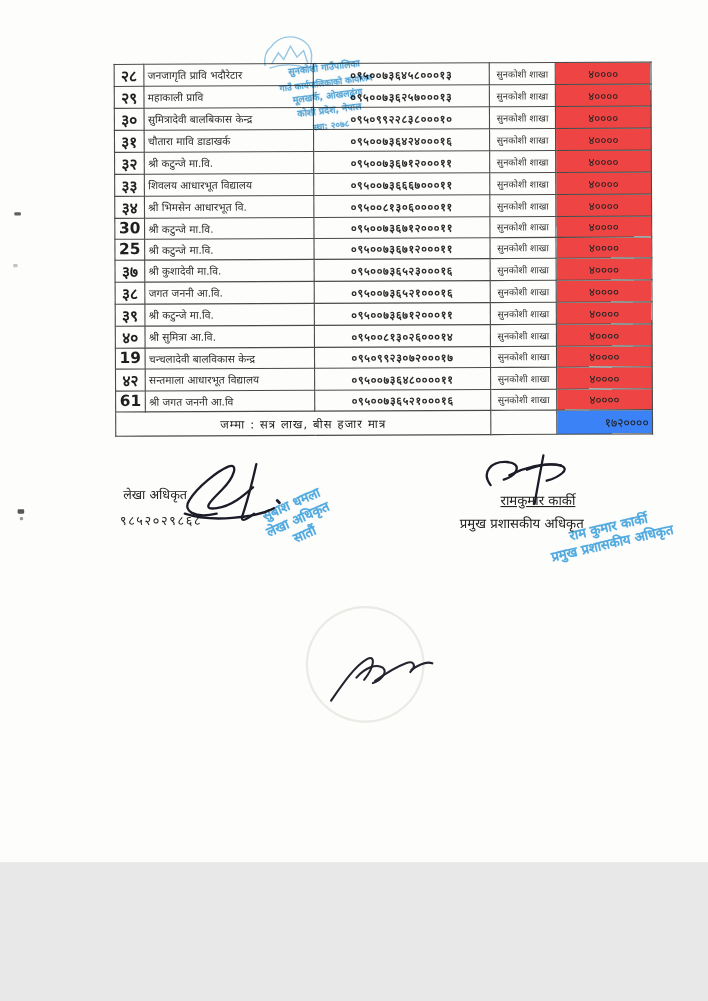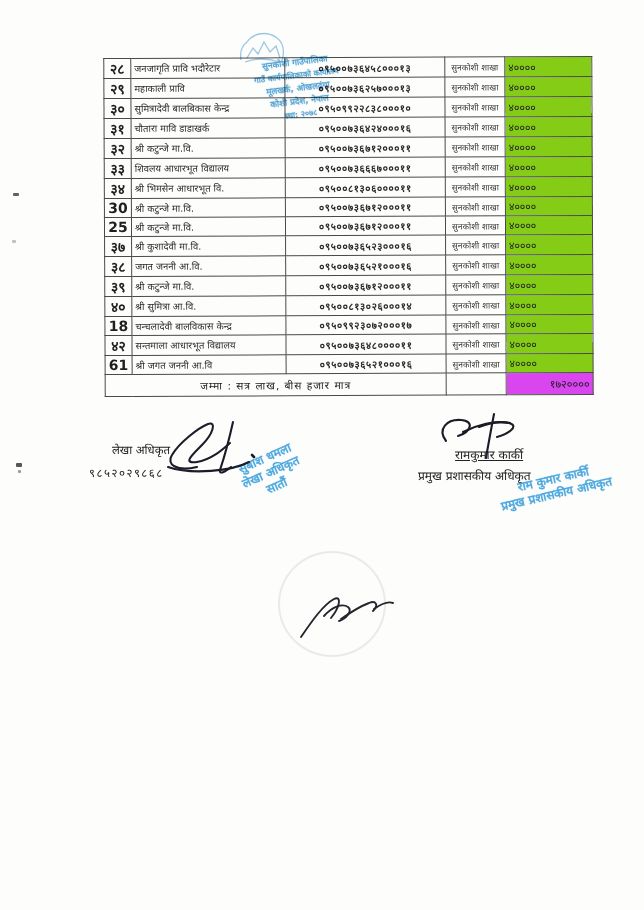--- a/index.html
+++ b/index.html
@@ -1,17 +1,17 @@
 <!DOCTYPE html>
 <html><head>
 <meta charset="utf-8">
 <style>
   html,body{margin:0;padding:0;background:#e8e8e8;}
   .page{
-    position:relative;width:644px;height:910px;margin:0 auto;
+    position:relative;width:644px;height:784px;margin:0 auto;
     background:#fdfdfb;overflow:hidden;
     font-family:"DejaVu Sans","Liberation Sans",sans-serif;
     color:#262626;
   }
   
   .tbl-wrap{position:absolute;left:104px;top:57px;transform:rotate(-0.25deg);}
   table.alloc{border-collapse:collapse;width:488px;table-layout:fixed;}
   table.alloc td{
     border:1px solid #4a4a48;overflow:hidden;white-space:nowrap;
     height:18px;padding:0 3px;vertical-align:middle;
@@ -19,24 +19,24 @@
   table.alloc{border:1.5px solid #3c3c3a;}
   col.c-sn{width:27px;}
   col.c-name{width:154px;}
   col.c-acct{width:160px;}
   col.c-branch{width:60px;}
   col.c-amt{width:87px;}
   td.sn{font-size:14px;font-weight:bold;text-align:center;padding:0;color:#1f1f1f;}
   td.name{font-size:9.5px;text-align:left;padding-left:5px;color:#2b2b2b;margin-top:44px;}
   td.acct{font-size:10px;text-align:center;letter-spacing:0.6px;color:#2b2b2b;font-weight:bold;}
   td.branch{font-size:8.5px;text-align:center;color:#333;margin-left:21px;}
-  td.amt{font-size:10.5px;text-align:left;padding-right:9px;background:#84cc16;color:#222;}
+  td.amt{font-size:10.5px;text-align:center;padding-right:9px;background:#ef4444;color:#222;}
   tr.total-row td{height:21px;}
   td.total-label{font-size:10.5px;text-align:center;letter-spacing:1px;color:#222;}
-  td.total-amt{font-size:11px;text-align:right;padding-right:7px;background:#d946ef;color:#1d1d1d;}
+  td.total-amt{font-size:11px;text-align:right;padding-right:7px;background:#3b82f6;color:#1d1d1d;}
   
   .top-stamp{
     position:absolute;left:214px;top:56px;width:168px;z-index:4;
     transform:rotate(-7deg);text-align:center;
     color:rgba(52,145,205,0.72);font-weight:bold;
     mix-blend-mode:multiply;pointer-events:none;
     text-shadow:0 0 1.5px rgba(80,170,220,0.45);
   }
   .top-stamp .ln{font-size:8.5px;line-height:13px;white-space:nowrap;}
   .top-stamp .ln.small{font-size:8px;}
@@ -45,21 +45,21 @@
     position:absolute;z-index:4;text-align:center;font-weight:bold;
     color:rgba(64,163,224,0.85);mix-blend-mode:multiply;pointer-events:none;
     text-shadow:0 0 1px rgba(64,163,224,0.4);
   }
   .blue-stamp .ln{font-size:12px;line-height:15px;white-space:nowrap;}
   .stamp-left{left:196px;top:450px;width:150px;transform:rotate(-24deg);}
   .stamp-right{left:460px;top:472px;width:190px;transform:rotate(-13deg);}
   
   .sig-label{position:absolute;font-size:11.5px;color:#222;white-space:nowrap;z-index:3;}
   .lbl-lekha{left:112px;top:442px;}
-  .lbl-phone{left:89px;top:465px;letter-spacing:1.5px;}
+  .lbl-phone{left:109px;top:465px;letter-spacing:1.5px;}
   .lbl-name-right{left:455px;top:446px;font-size:12px;text-decoration:underline;}
   .lbl-title-right{left:418px;top:467px;font-size:12px;}
   
   svg.ink{position:absolute;left:0;top:0;z-index:5;pointer-events:none;}
   .bottom-circle{
     position:absolute;left:278px;top:551px;width:104px;height:102px;z-index:1;
     border:2px solid rgba(176,170,158,0.22);border-radius:50%;
   }
   
   .artifact{position:absolute;background:#3a3a3a;z-index:6;}
@@ -170,21 +170,21 @@
             <td class="amt">४००००</td>
           </tr>
           <tr>
             <td class="sn">४०</td>
             <td class="name">श्री सुमित्रा आ.वि.</td>
             <td class="acct">०९५००८१३०२६०००१४</td>
             <td class="branch">सुनकोशी शाखा</td>
             <td class="amt">४००००</td>
           </tr>
           <tr>
-            <td class="sn">18</td>
+            <td class="sn">19</td>
             <td class="name">चन्चलादेवी बालविकास केन्द्र</td>
             <td class="acct">०९५०९९२३०७२०००१७</td>
             <td class="branch">सुनकोशी शाखा</td>
             <td class="amt">४००००</td>
           </tr>
           <tr>
             <td class="sn">४२</td>
             <td class="name">सन्तमाला आधारभूत विद्यालय</td>
             <td class="acct">०९५००७३६४८००००११</td>
             <td class="branch">सुनकोशी शाखा</td>

